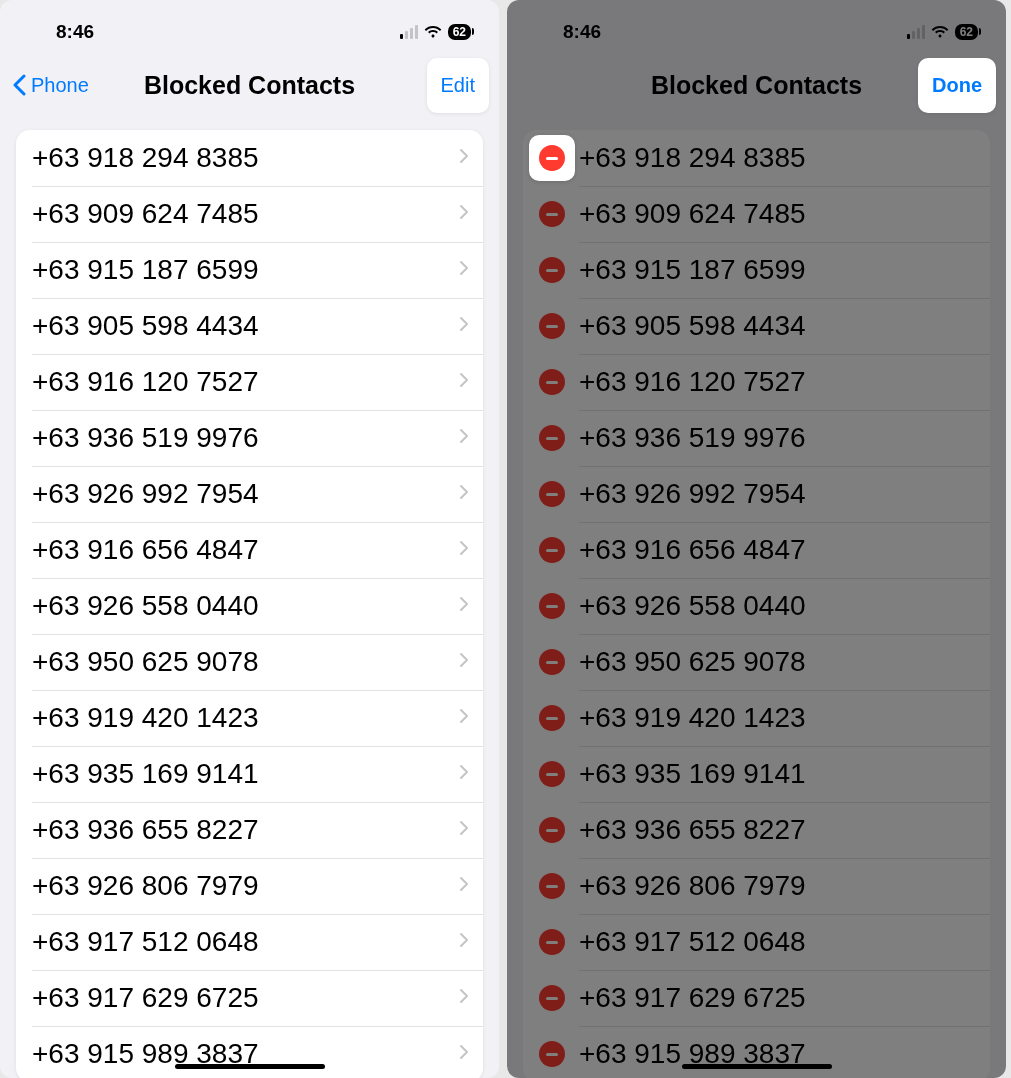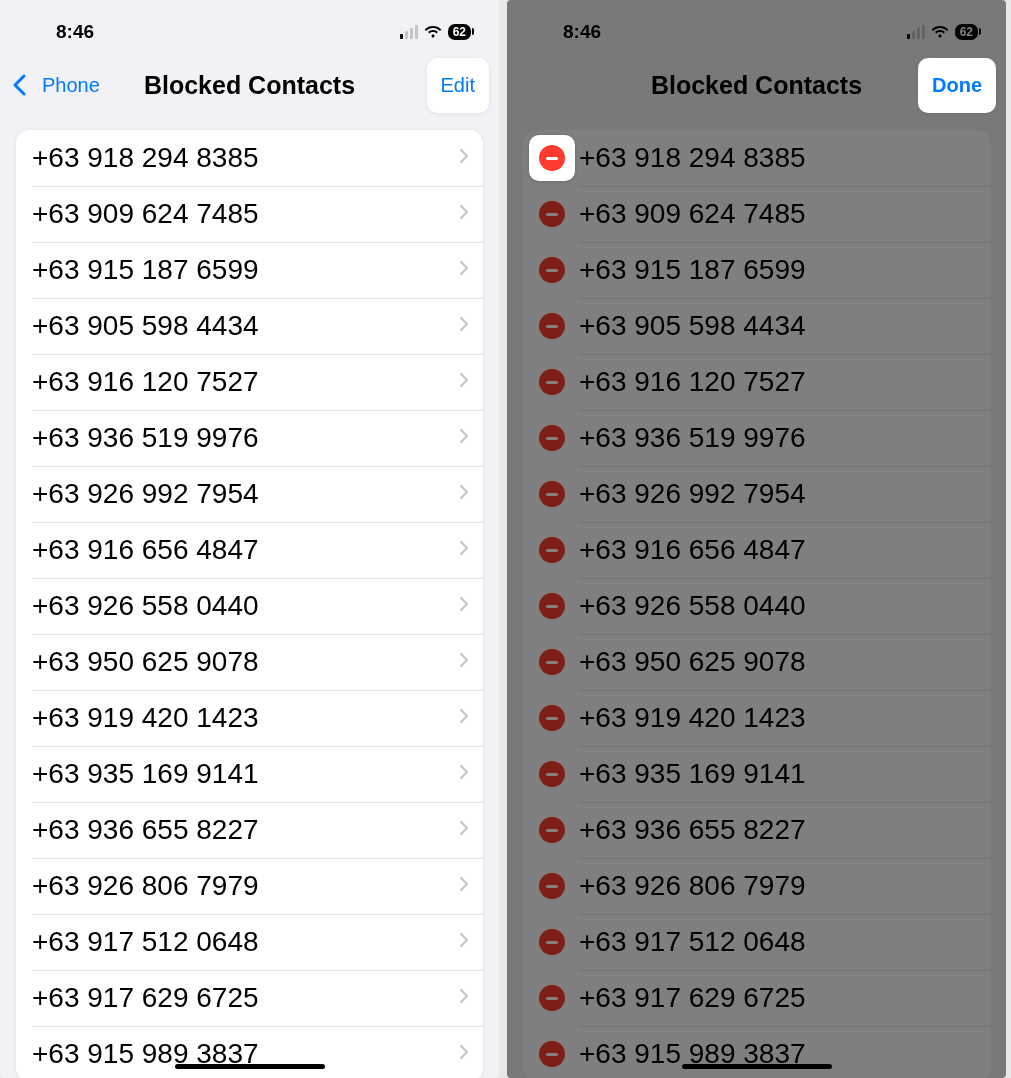--- a/index.html
+++ b/index.html
@@ -10,21 +10,21 @@
     height: 1078px;
     display: flex;
     gap: 8px;
     overflow: hidden;
   }
   .phone {
     width: 499px;
     height: 1078px;
     background: #f2f2f6;
     position: relative;
-    border-radius: 4px;
+    border-radius: 12px;
     overflow: hidden;
     flex-shrink: 0;
   }
   .phone.dimmed::after {
     content: "";
     position: absolute;
     inset: 0;
     background: rgba(0,0,0,0.50);
     pointer-events: none;
     z-index: 50;
@@ -81,21 +81,21 @@
     display: flex;
     align-items: center;
     justify-content: space-between;
     padding: 0 10px 0 6px;
   }
   .nav-back {
     display: flex;
     align-items: center;
     color: #007aff;
     font-size: 20px;
-    gap: 16px;
+    gap: 5px;
     padding: 4px 6px;
   }
   .nav-title {
     font-size: 25px;
     font-weight: 600;
     color: #000;
     position: absolute;
     left: 50%;
     transform: translateX(-50%);
   }

